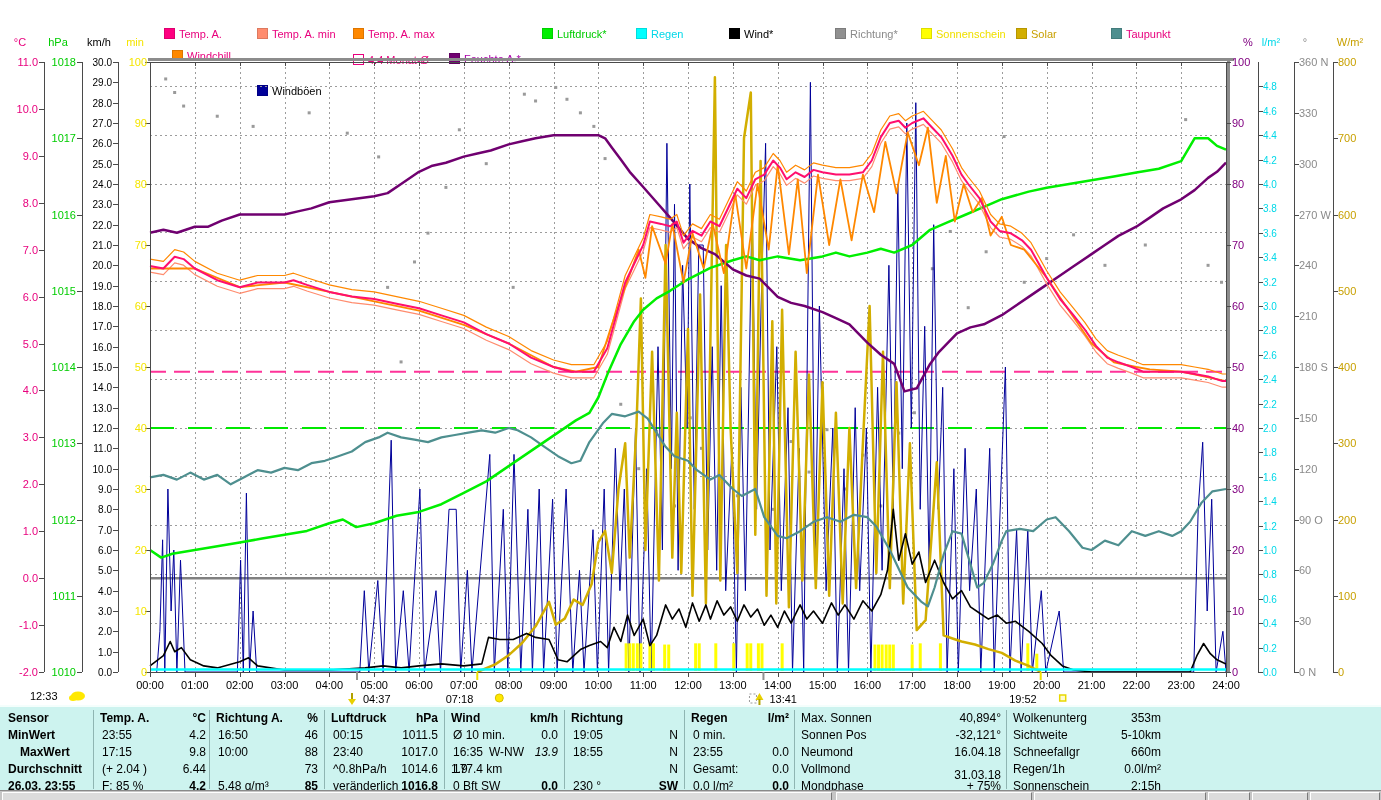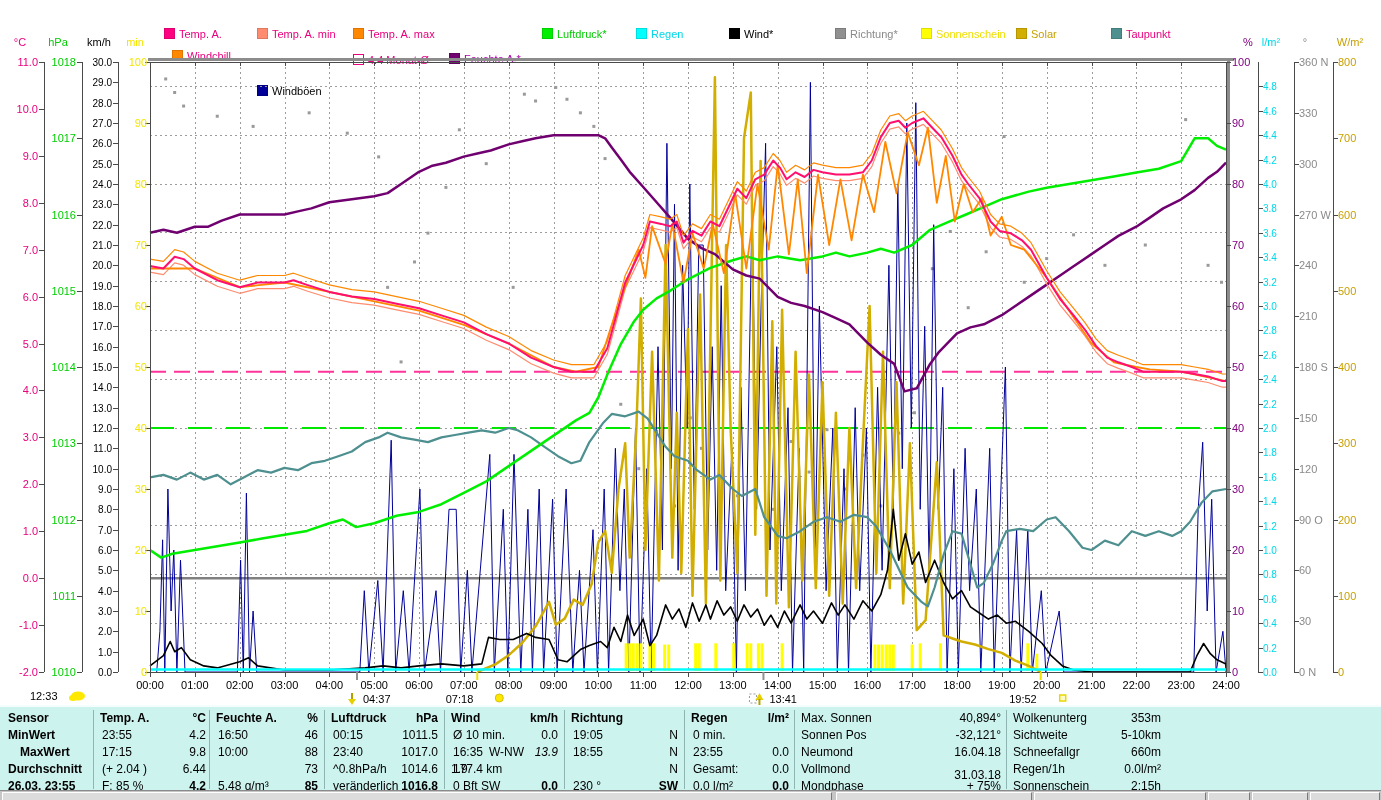--- a/index.html
+++ b/index.html
@@ -594,21 +594,21 @@
       <div class="tcell bold" style="left: 100px; top: 4px;">Temp. A.</div>
       <div class="tcell bold" style="left: 100px; top: 4px; width: 106px; text-align: right;">°C</div>
       <div class="tcell" style="left: 102px; top: 21px;">23:55</div>
       <div class="tcell" style="left: 100px; top: 21px; width: 106px; text-align: right;">4.2</div>
       <div class="tcell" style="left: 102px; top: 38px;">17:15</div>
       <div class="tcell" style="left: 100px; top: 38px; width: 106px; text-align: right;">9.8</div>
       <div class="tcell" style="left: 102px; top: 55px;">(+ 2.04 )</div>
       <div class="tcell" style="left: 100px; top: 55px; width: 106px; text-align: right;">6.44</div>
       <div class="tcell" style="left: 102px; top: 72px;">F: 85 %</div>
       <div class="tcell bold" style="left: 100px; top: 72px; width: 106px; text-align: right;">4.2</div>
-      <div class="tcell bold" style="left: 216px; top: 4px;">Feuchte A.</div>
+      <div class="tcell bold" style="left: 216px; top: 4px;">Richtung A.</div>
       <div class="tcell bold" style="left: 216px; top: 4px; width: 102px; text-align: right;">%</div>
       <div class="tcell" style="left: 218px; top: 21px;">16:50</div>
       <div class="tcell" style="left: 216px; top: 21px; width: 102px; text-align: right;">46</div>
       <div class="tcell" style="left: 218px; top: 38px;">10:00</div>
       <div class="tcell" style="left: 216px; top: 38px; width: 102px; text-align: right;">88</div>
       <div class="tcell" style="left: 216px; top: 55px; width: 102px; text-align: right;">73</div>
       <div class="tcell" style="left: 218px; top: 72px;">5.48 g/m³</div>
       <div class="tcell bold" style="left: 216px; top: 72px; width: 102px; text-align: right;">85</div>
       <div class="tcell bold" style="left: 331px; top: 4px;">Luftdruck</div>
       <div class="tcell bold" style="left: 331px; top: 4px; width: 107px; text-align: right;">hPa</div>

